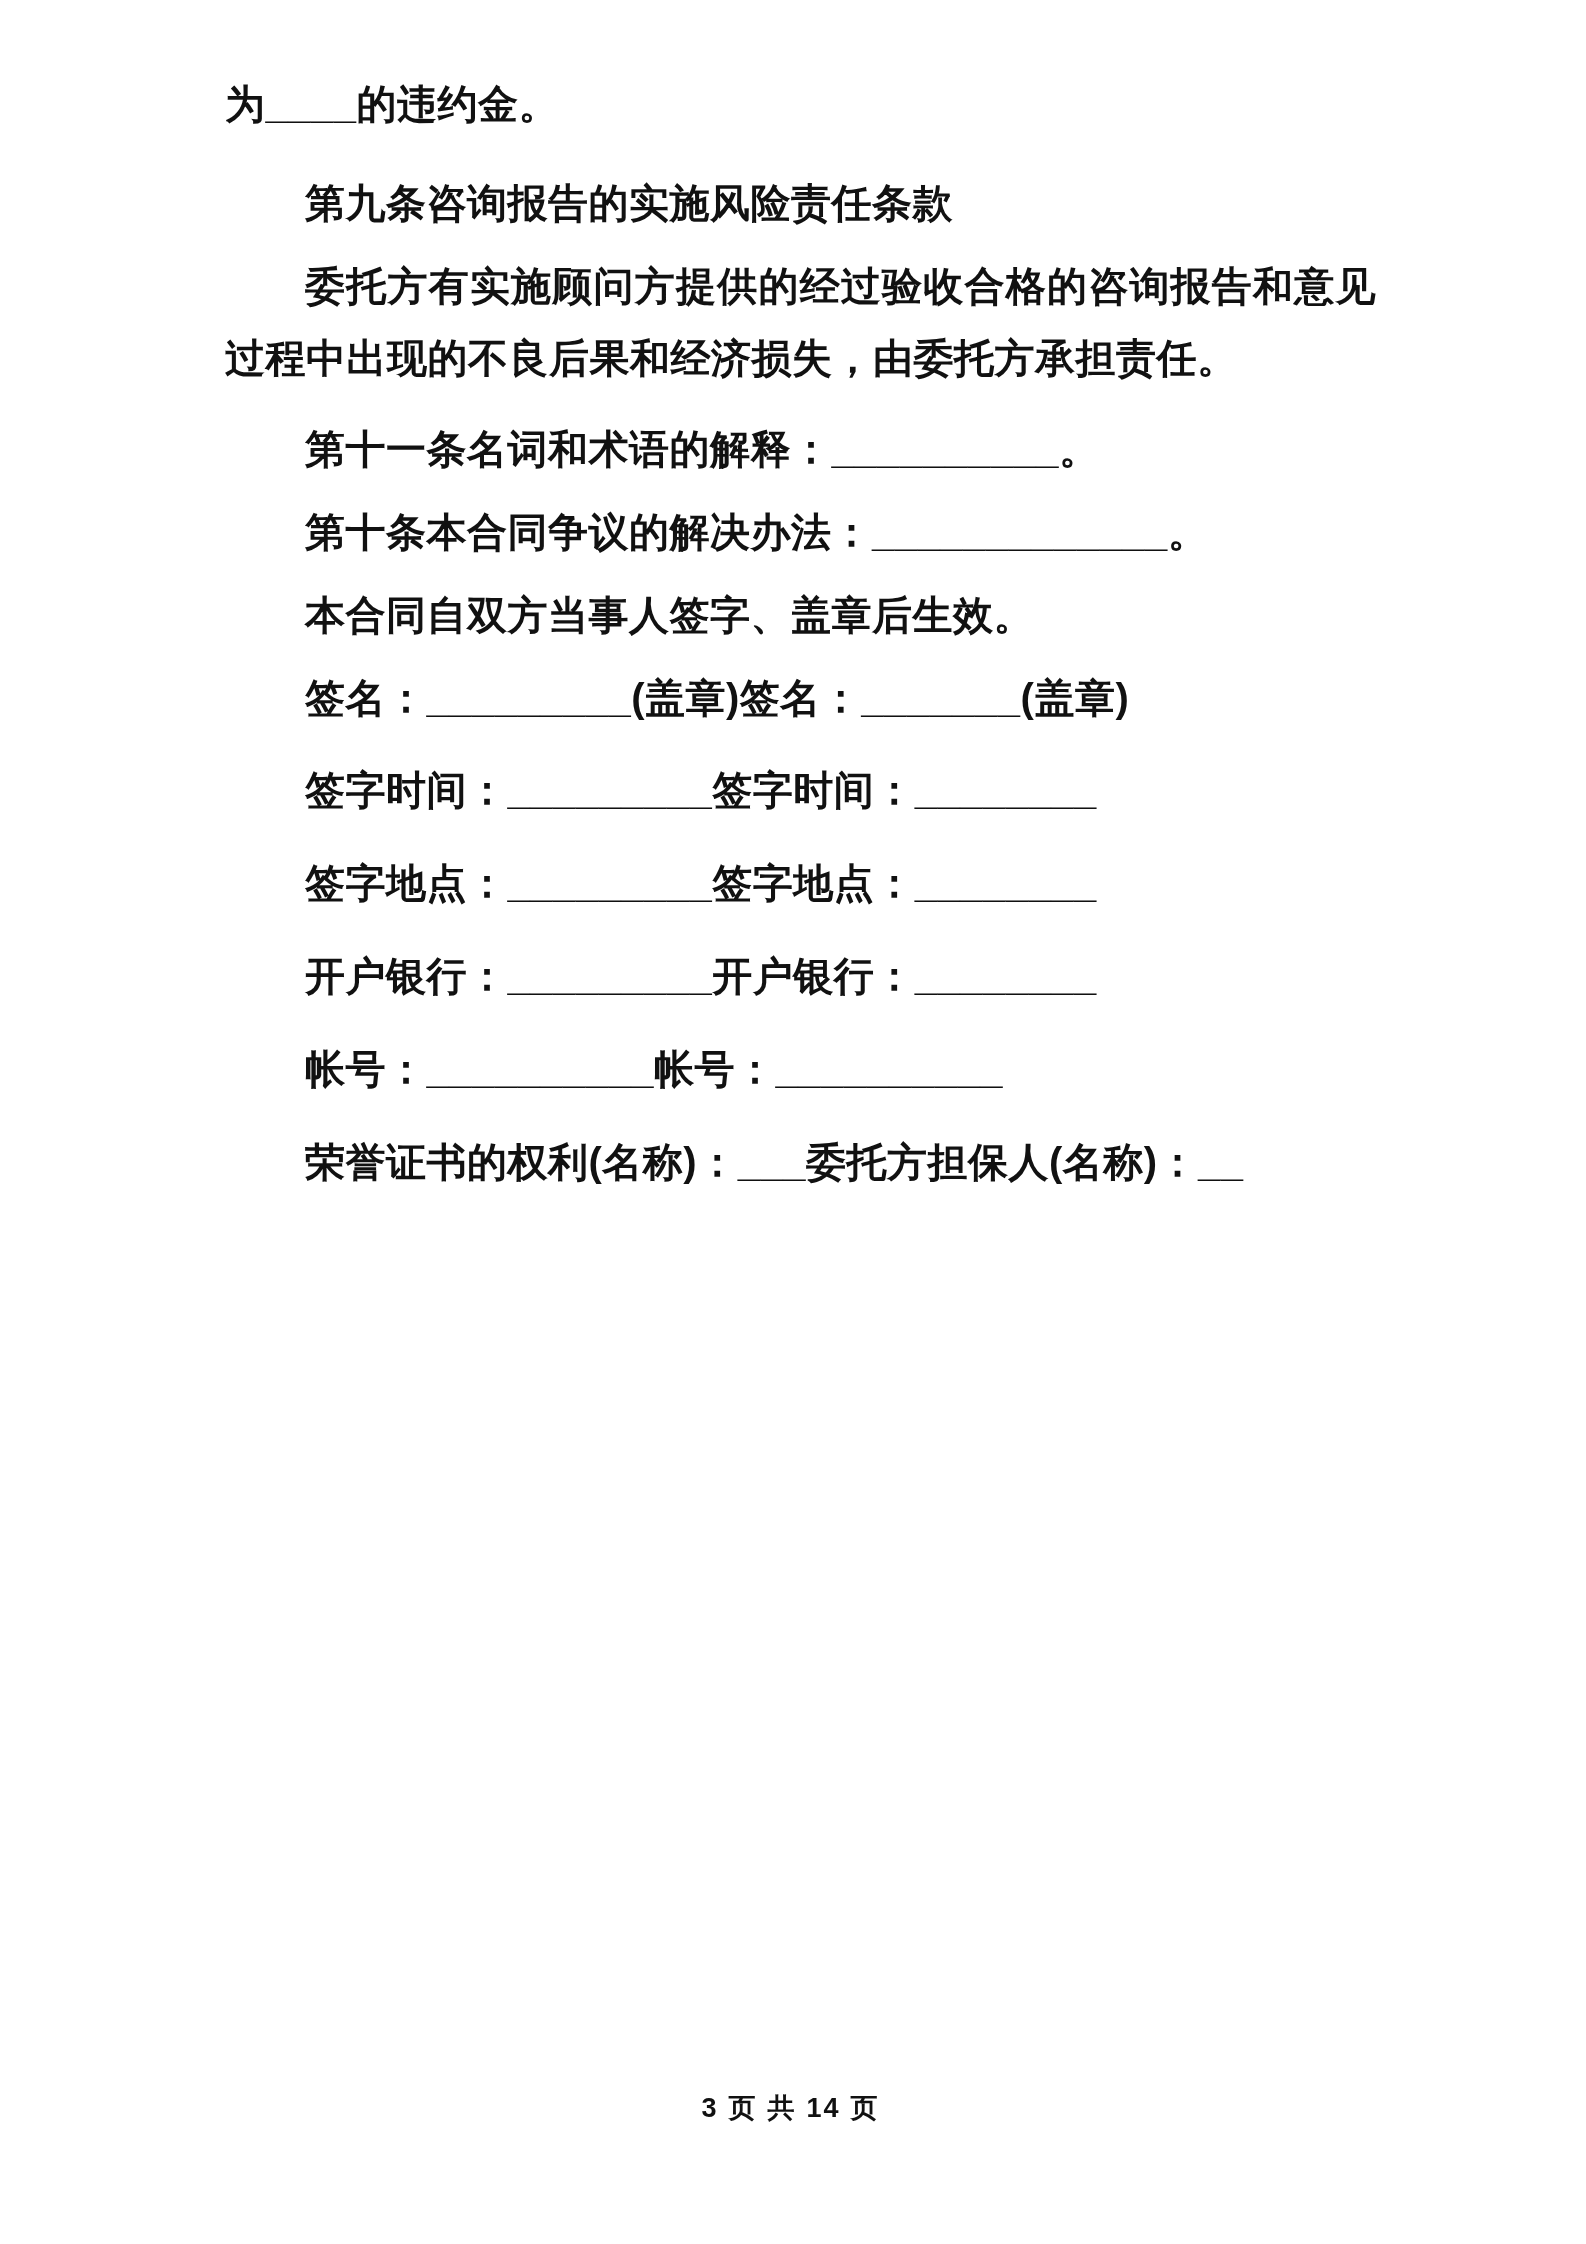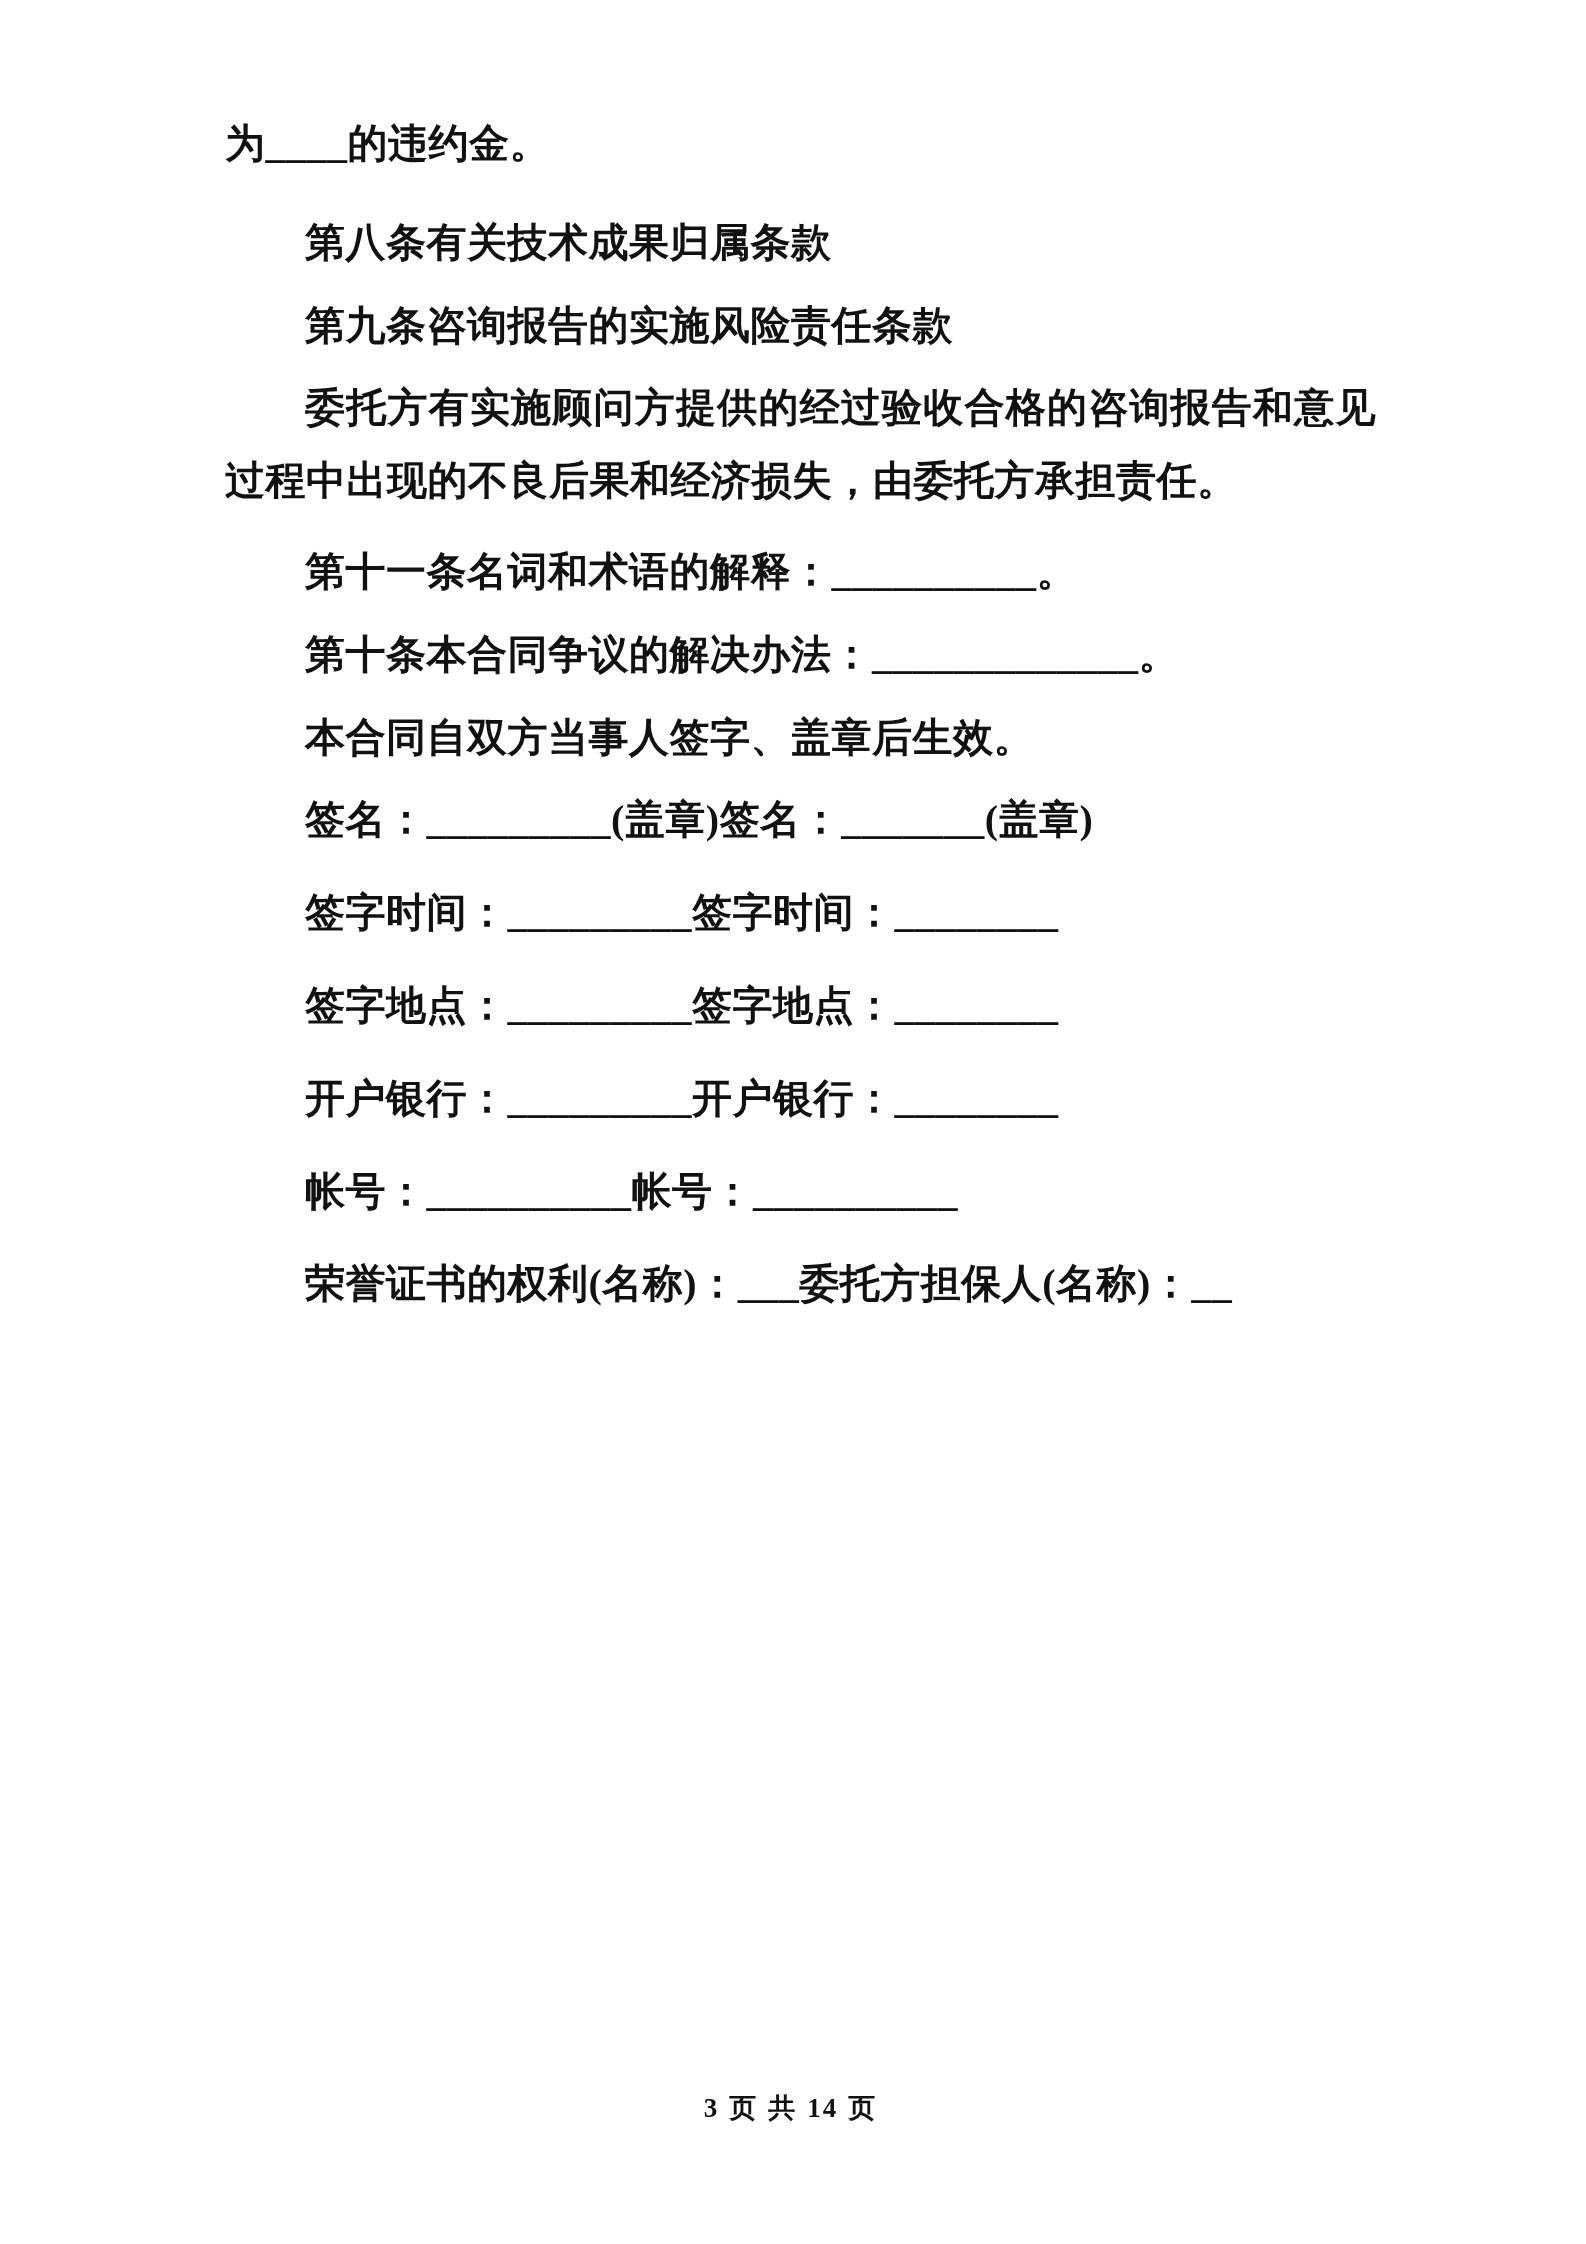--- a/index.html
+++ b/index.html
@@ -11,23 +11,22 @@
     width: 1586px;
     min-height: 2244px;
     font-family: "Liberation Sans", "DejaVu Sans", sans-serif;
     color: #000000;
     position: relative;
   }
   .page {
     width: 1586px;
     min-height: 2244px;
     box-sizing: border-box;
-    padding: 108px 210px 0 225px;
+    padding: 68px 210px 0 225px;
     position: relative;
-    font-family: Liberation Serif, serif;
   }
   .doc-body {
     font-size: 40px;
     line-height: 1.82;
     font-weight: 700;
     letter-spacing: 0.5px;
     color: #111111;
   }
   .para {
     margin: 0 0 18px 0;
@@ -66,21 +65,20 @@
 </style>
 </head>
 <body>
 
 <div class="page">
 
   <div class="doc-body">
 
     <p class="para first-line">为____的违约金。</p>
 
-    <p class="para heading">第八条有关技术成果归属条款</p>
 
 
     <p class="para heading">第九条咨询报告的实施风险责任条款</p>
 
     <p class="para indent">委托方有实施顾问方提供的经过验收合格的咨询报告和意见过程中出现的不良后果和经济损失，由委托方承担责任。</p>
 
     <p class="para heading">第十一条名词和术语的解释：__________。</p>
 
     <p class="para heading">第十条本合同争议的解决办法：_____________。</p>
 

